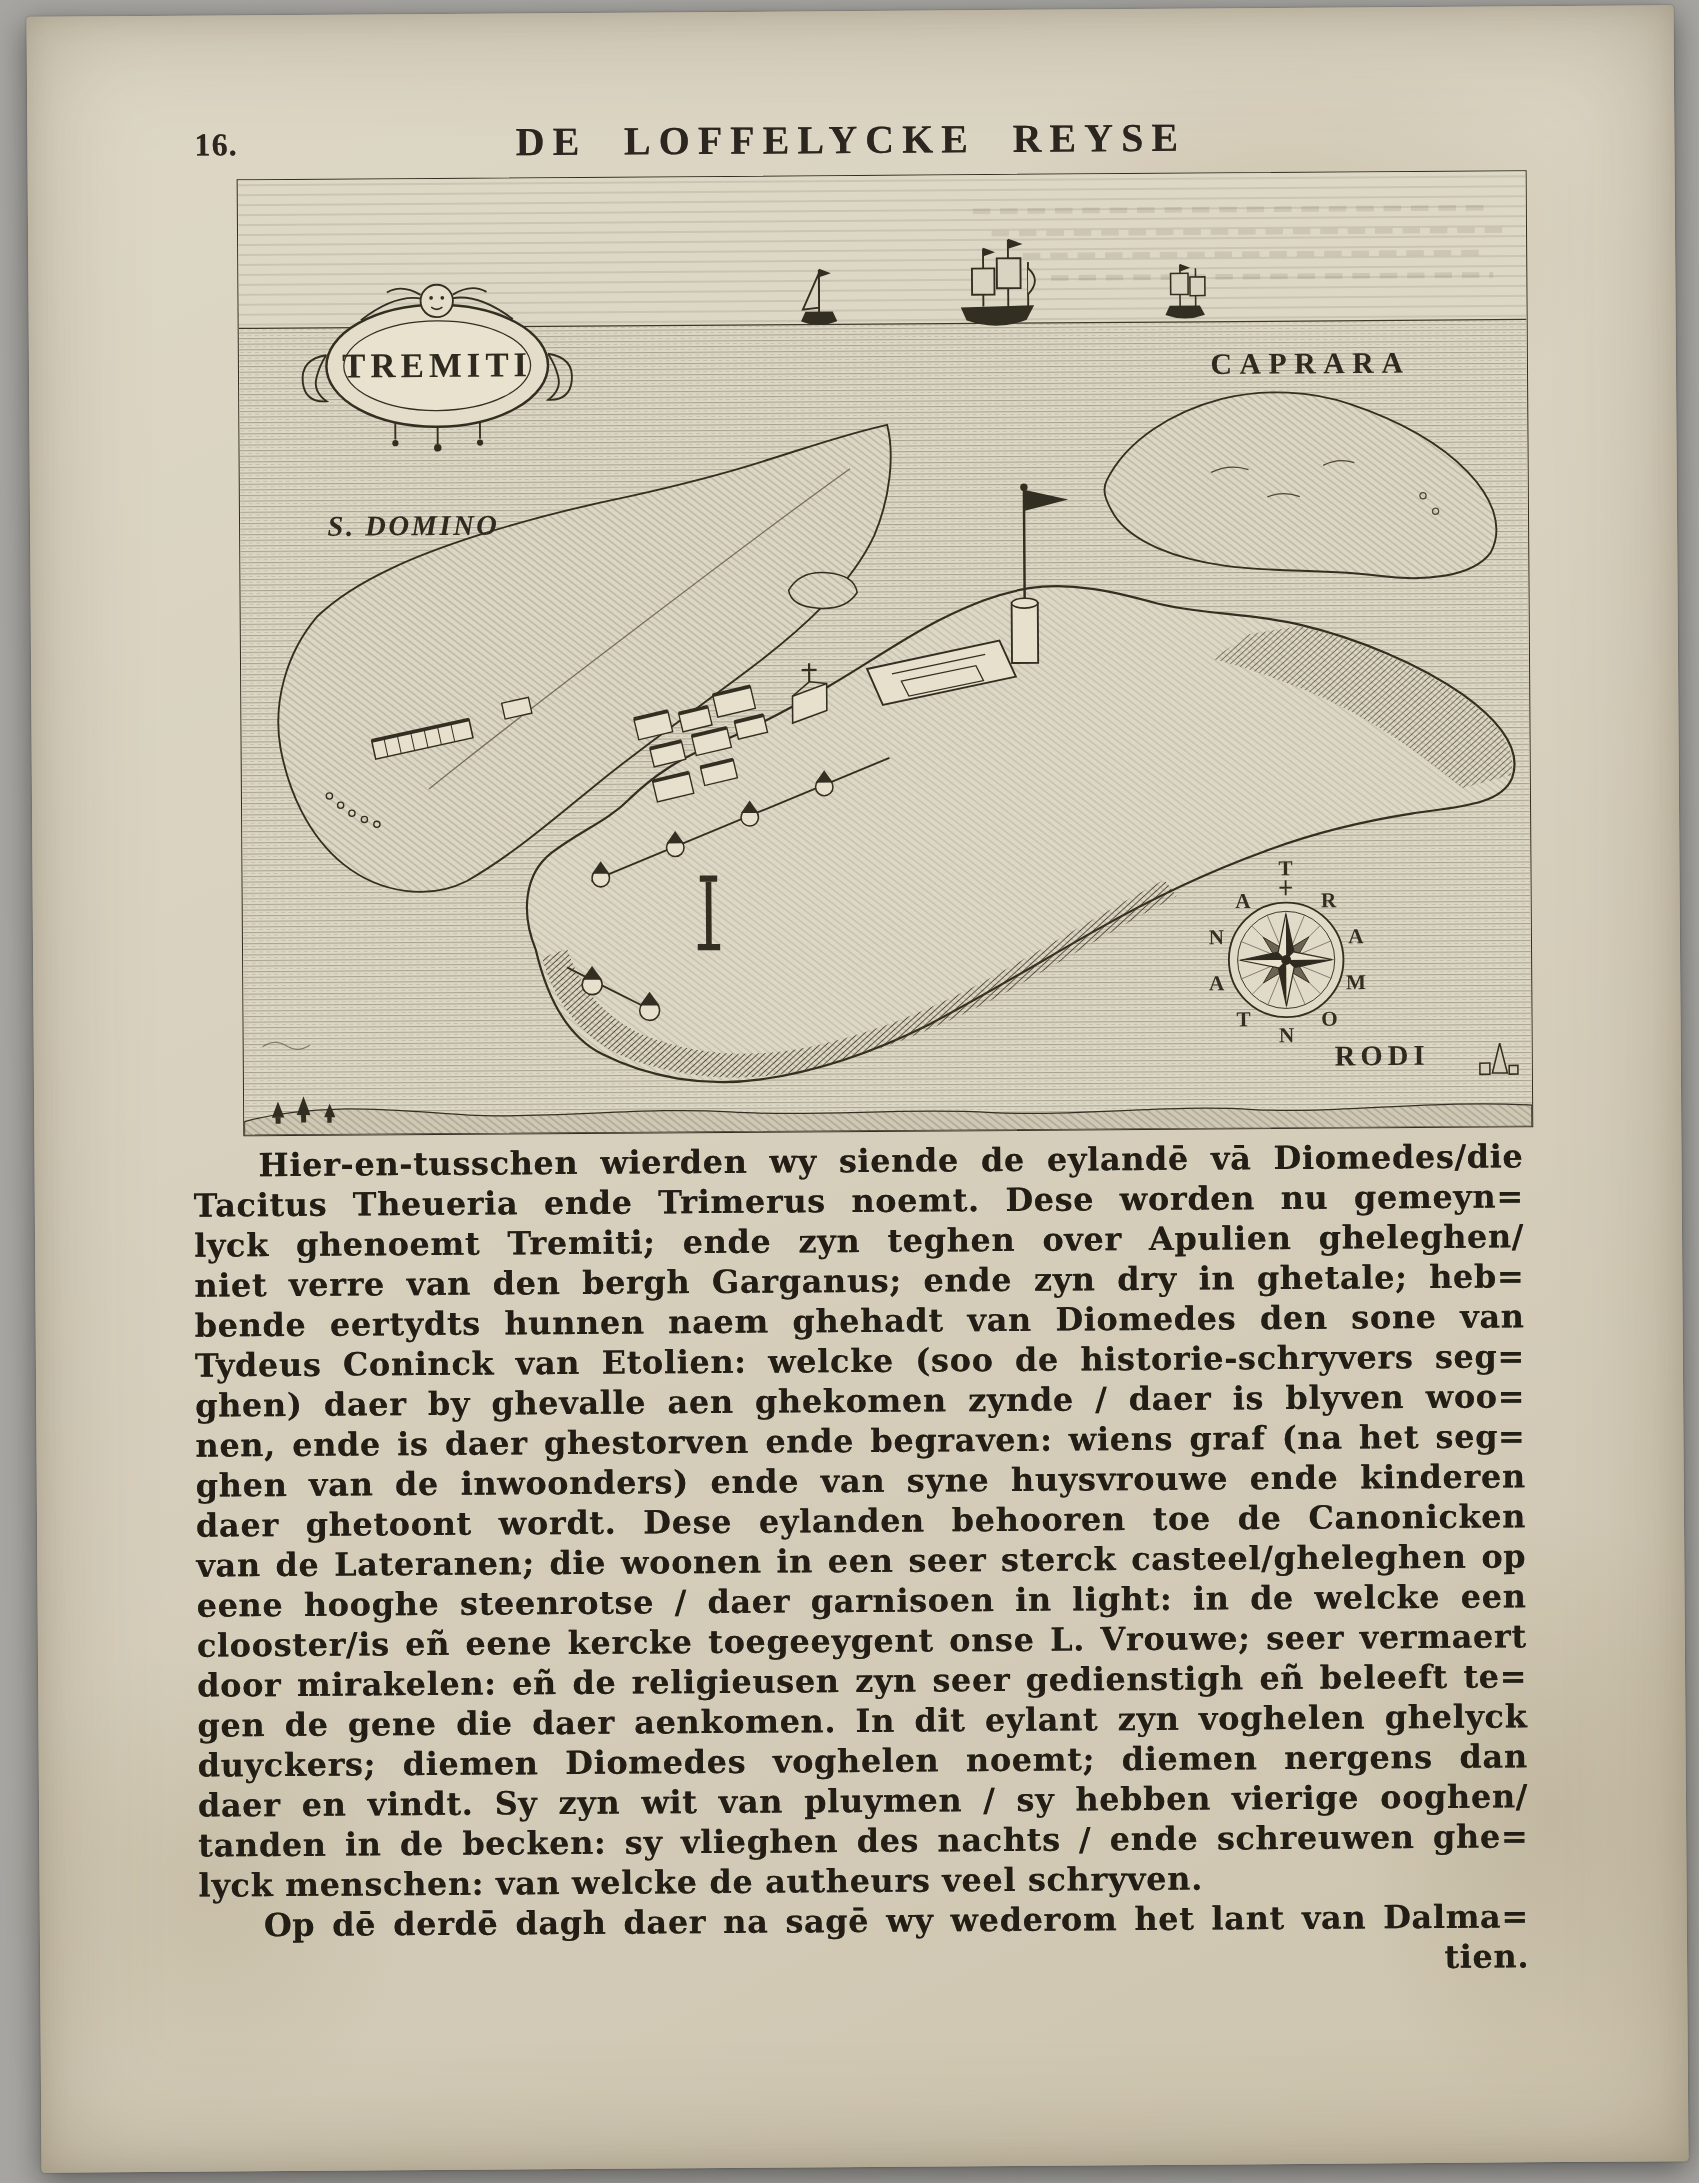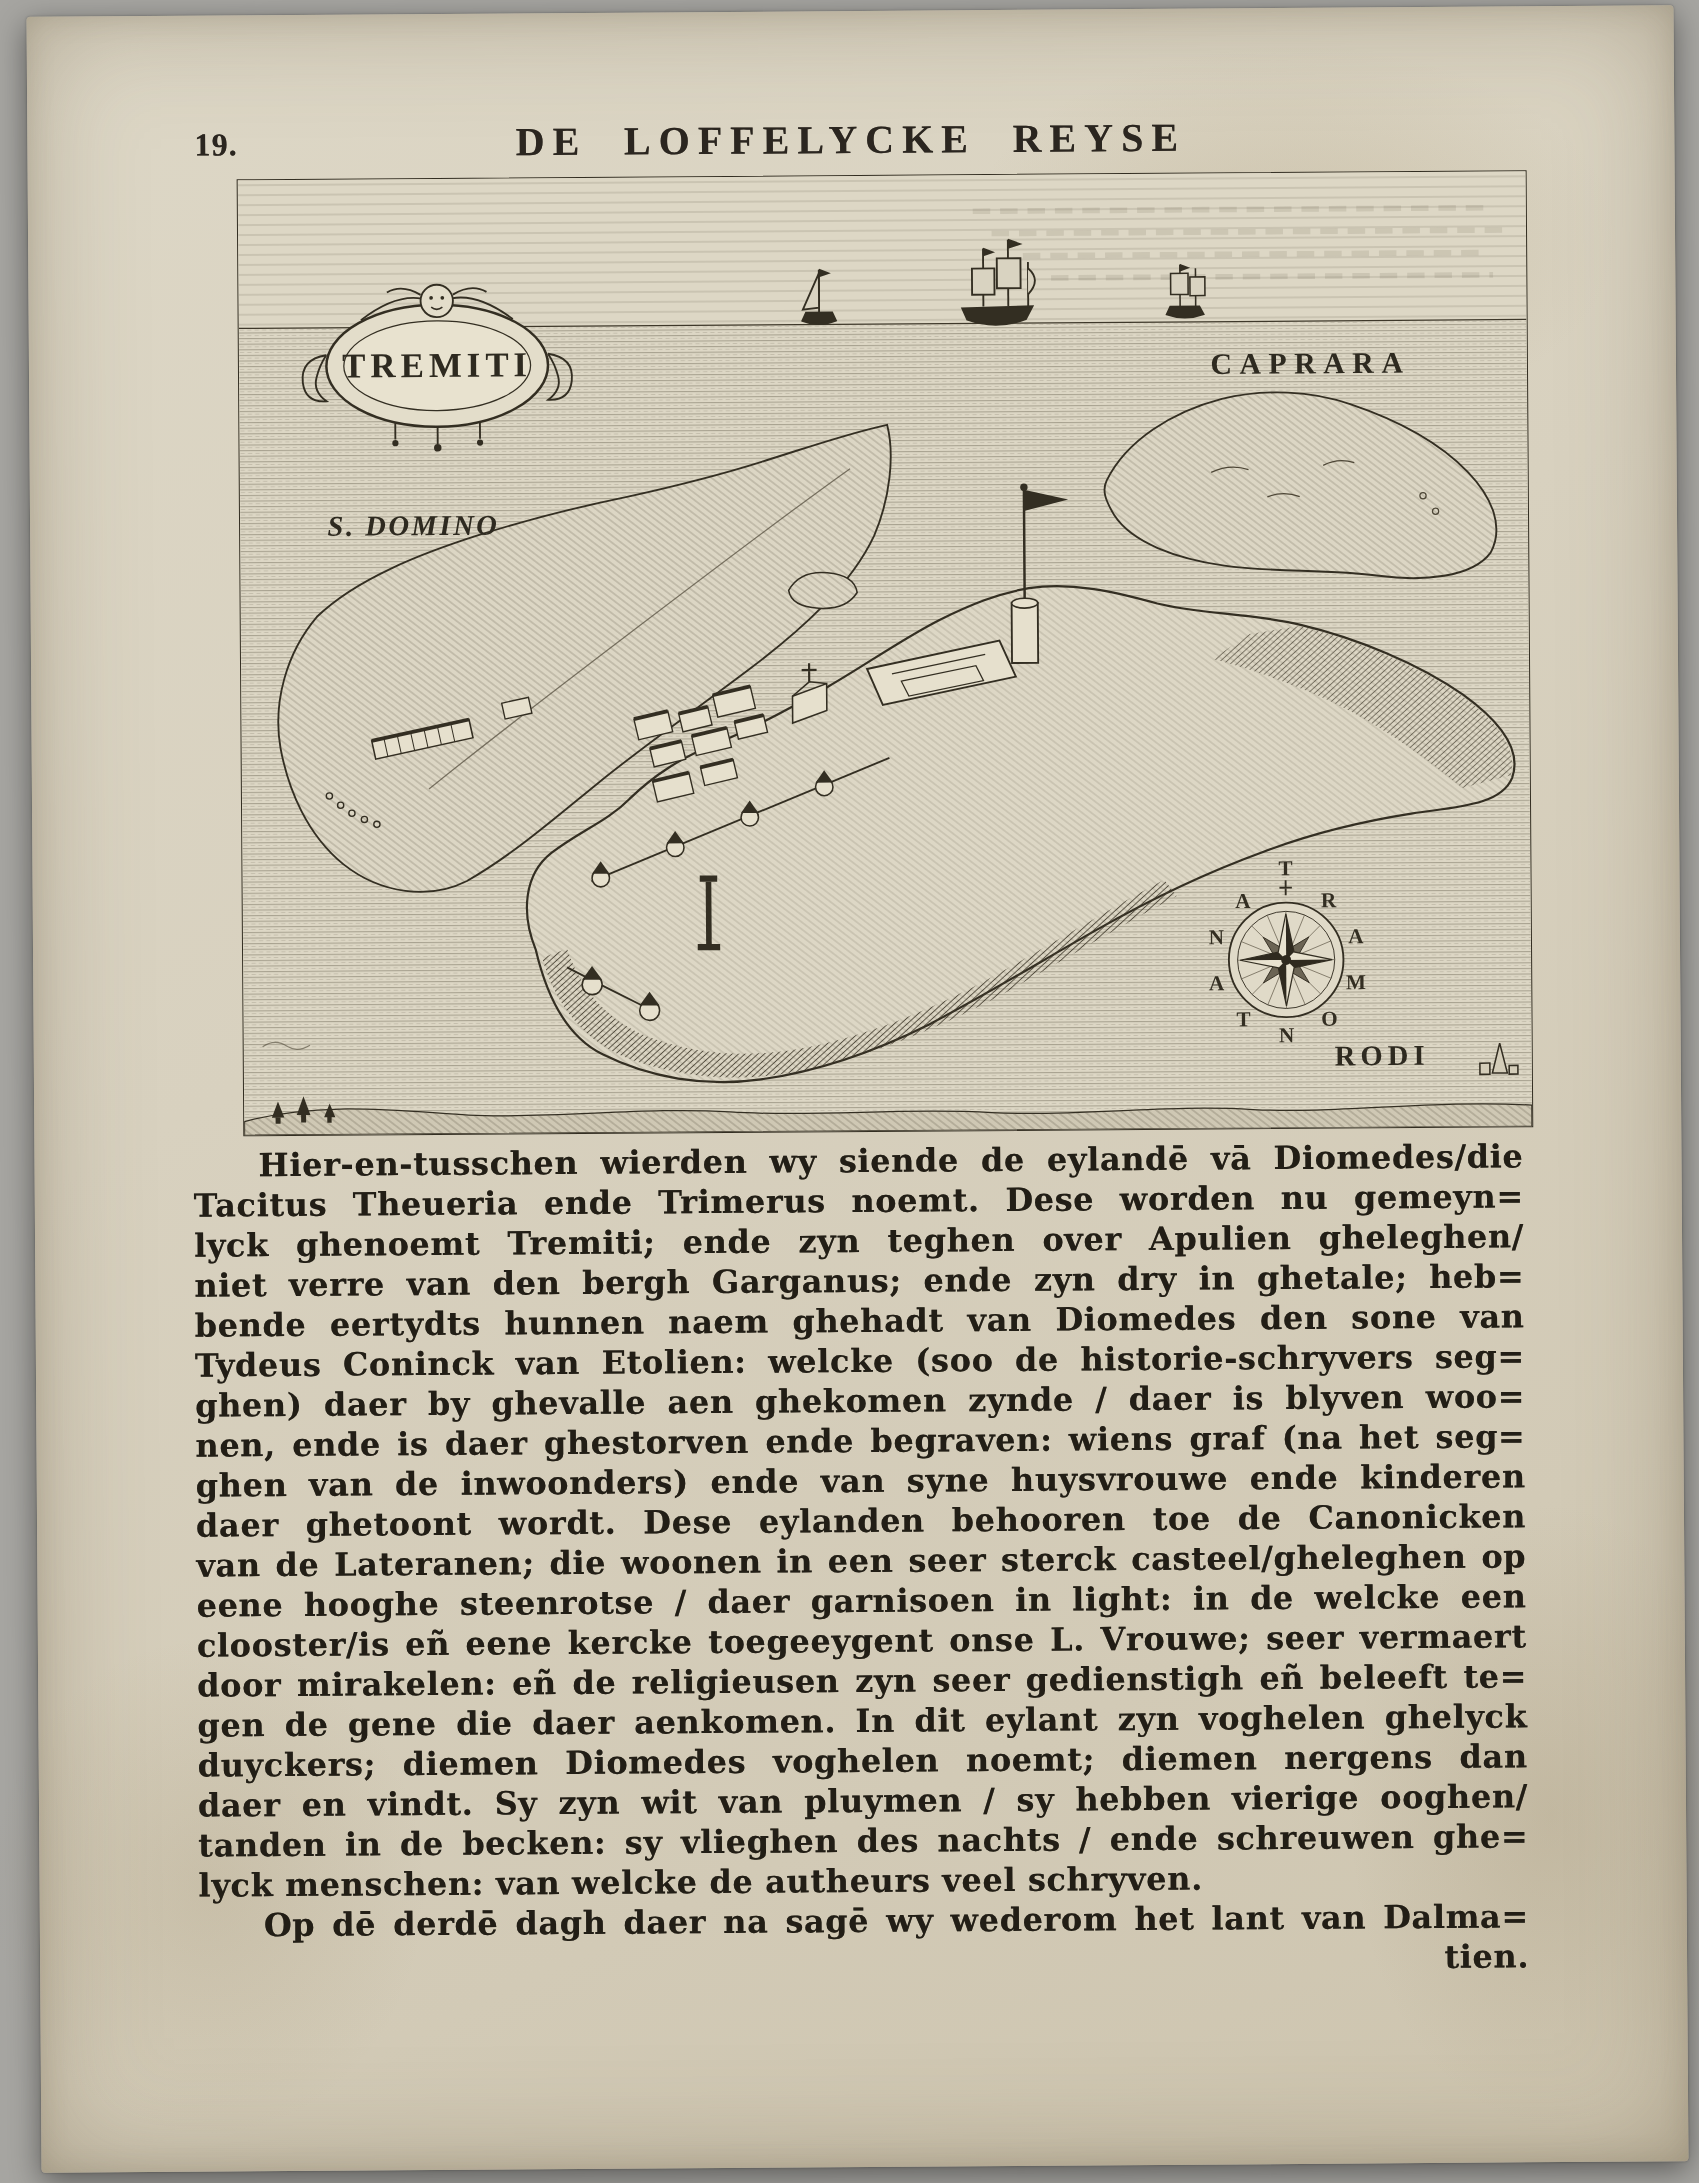--- a/index.html
+++ b/index.html
@@ -57,21 +57,21 @@
 </head>
 <body>
 
 <div class="scan">
   <div class="paper">
     <div class="stain s1"></div>
     <div class="stain s2"></div>
     <div class="stain s3"></div>
 
     <div class="header">
-      <span class="pagenum">19.</span>
+      <span class="pagenum">16.</span>
       <div class="title">DE LOFFELYCKE REYSE</div>
     </div>
 
     <div class="map-frame">
       <svg viewBox="0 0 2068 1534" xmlns="http://www.w3.org/2000/svg">
         <defs>
           <pattern id="pSky" width="16" height="16" patternUnits="userSpaceOnUse">
             <path d="M0 8H16" stroke="#6f6855" stroke-width="1.1" opacity="0.5"></path>
           </pattern>
           <pattern id="pSea" width="12" height="9" patternUnits="userSpaceOnUse">

